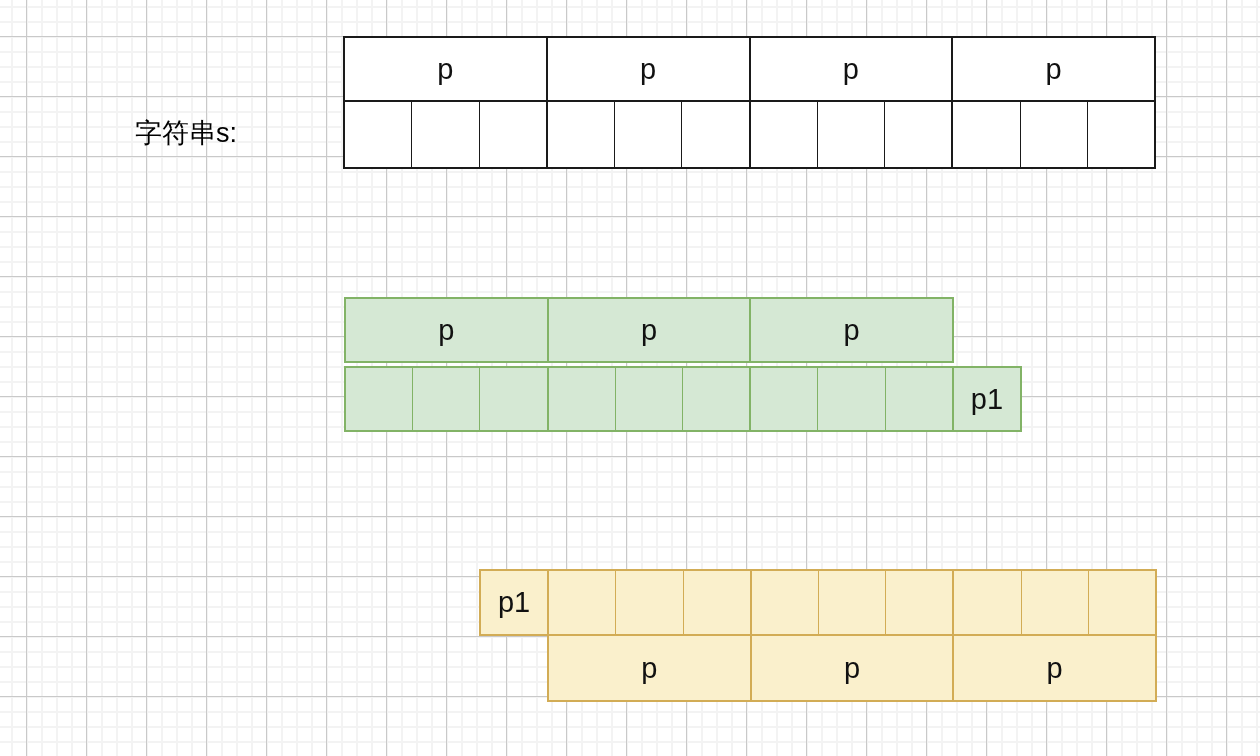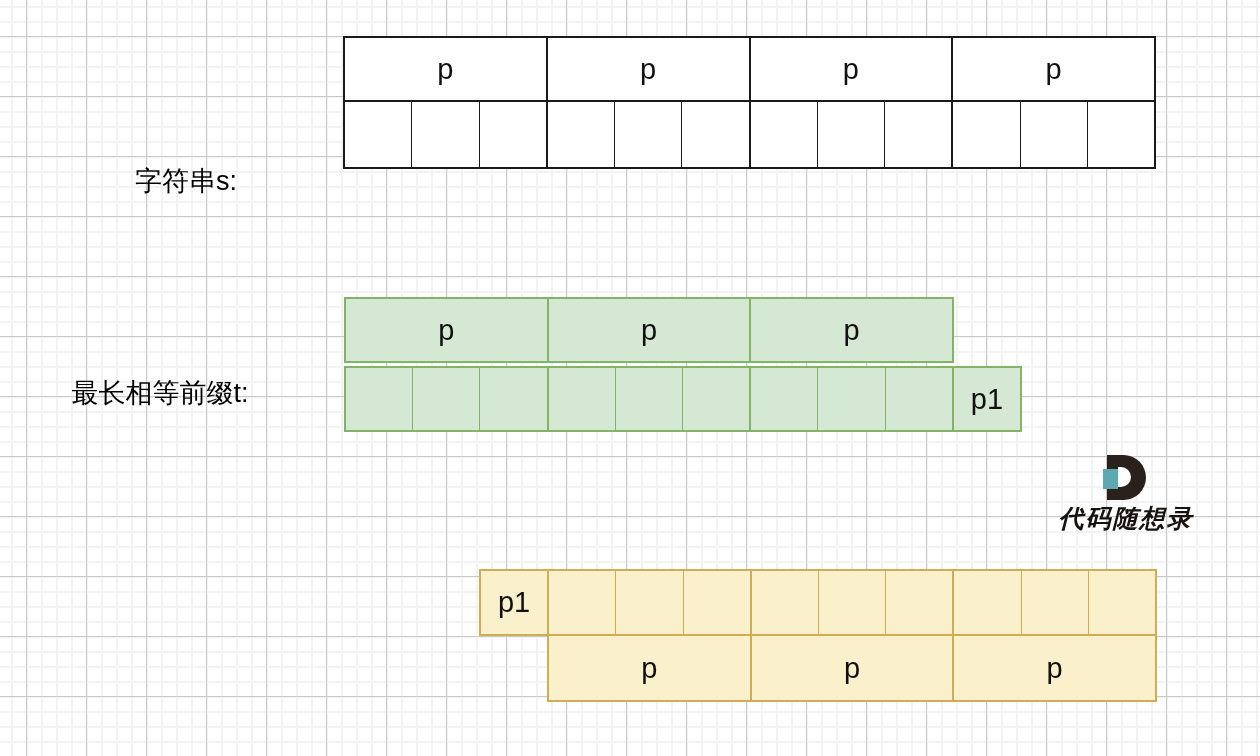--- a/index.html
+++ b/index.html
@@ -17,21 +17,21 @@
       linear-gradient(to right, var(--grid-minor,#f3f3f3) 2px, transparent 2px),
       linear-gradient(to bottom, var(--grid-minor,#f3f3f3) 2px, transparent 2px);
     background-size:60px 60px, 60px 60px, 15px 15px, 15px 15px;
     background-position:26px 0, 0 36px, 11px 0, 0 6px;
   }
 
   .row-label {
     position:absolute; transform:translate(-50%,-50%);
     font-size:27px; color:#000; white-space:nowrap; font-weight:400;
   }
-  #label-s { left:186px; top:133px;margin-top:48px; }
+  #label-s { left:186px; top:133px; }
   #label-t { left:160px; top:393px; }
   #label-k { left:152px; top:609px; }
 
   .tbl { position:absolute; }
   #tbl-s { left:343px; top:36px;  --fill:var(--white-fill,#ffffff); --line:var(--white-border,#1a1a1a); }
   #tbl-t { left:344px; top:297px; --fill:var(--green-fill,#d5e8d4); --line:var(--green-border,#82b366); }
   #tbl-k { left:479px; top:569px; --fill:var(--yellow-fill,#faf0cc); --line:var(--yellow-border,#d2ac55); }
 
   .trow {
     display:flex; box-sizing:border-box;
@@ -78,21 +78,20 @@
     font-size:25px; letter-spacing:2px; color:#15120f;
     text-align:center; white-space:nowrap;
   }
 </style>
 </head>
 <body>
 
 <div class="canvas">
 
   <div class="row-label" id="label-s">字符串s:</div>
-  <div class="row-label" id="label-t">最长相等前缀t:</div>
 
   <div class="tbl" id="tbl-s">
     <div class="trow prow">
         <div class="cell">p</div>
         <div class="cell">p</div>
         <div class="cell">p</div>
         <div class="cell">p</div>
       </div>
     <div class="trow crow no-top">
         <div class="cell"></div>
@@ -143,22 +142,14 @@
         <div class="cell"></div>
         <div class="cell"></div>
       </div>
     <div class="trow prow no-top">
         <div class="cell">p</div>
         <div class="cell">p</div>
         <div class="cell">p</div>
       </div>
   </div>
 
-  <div class="logo">
-    <div class="logo-d">
-      <div class="d-body"></div>
-      <div class="d-hole"></div>
-      <div class="d-teal"></div>
-    </div>
-    <div class="logo-text">代码随想录</div>
-  </div>
 
 </div>
 
 </body></html>

